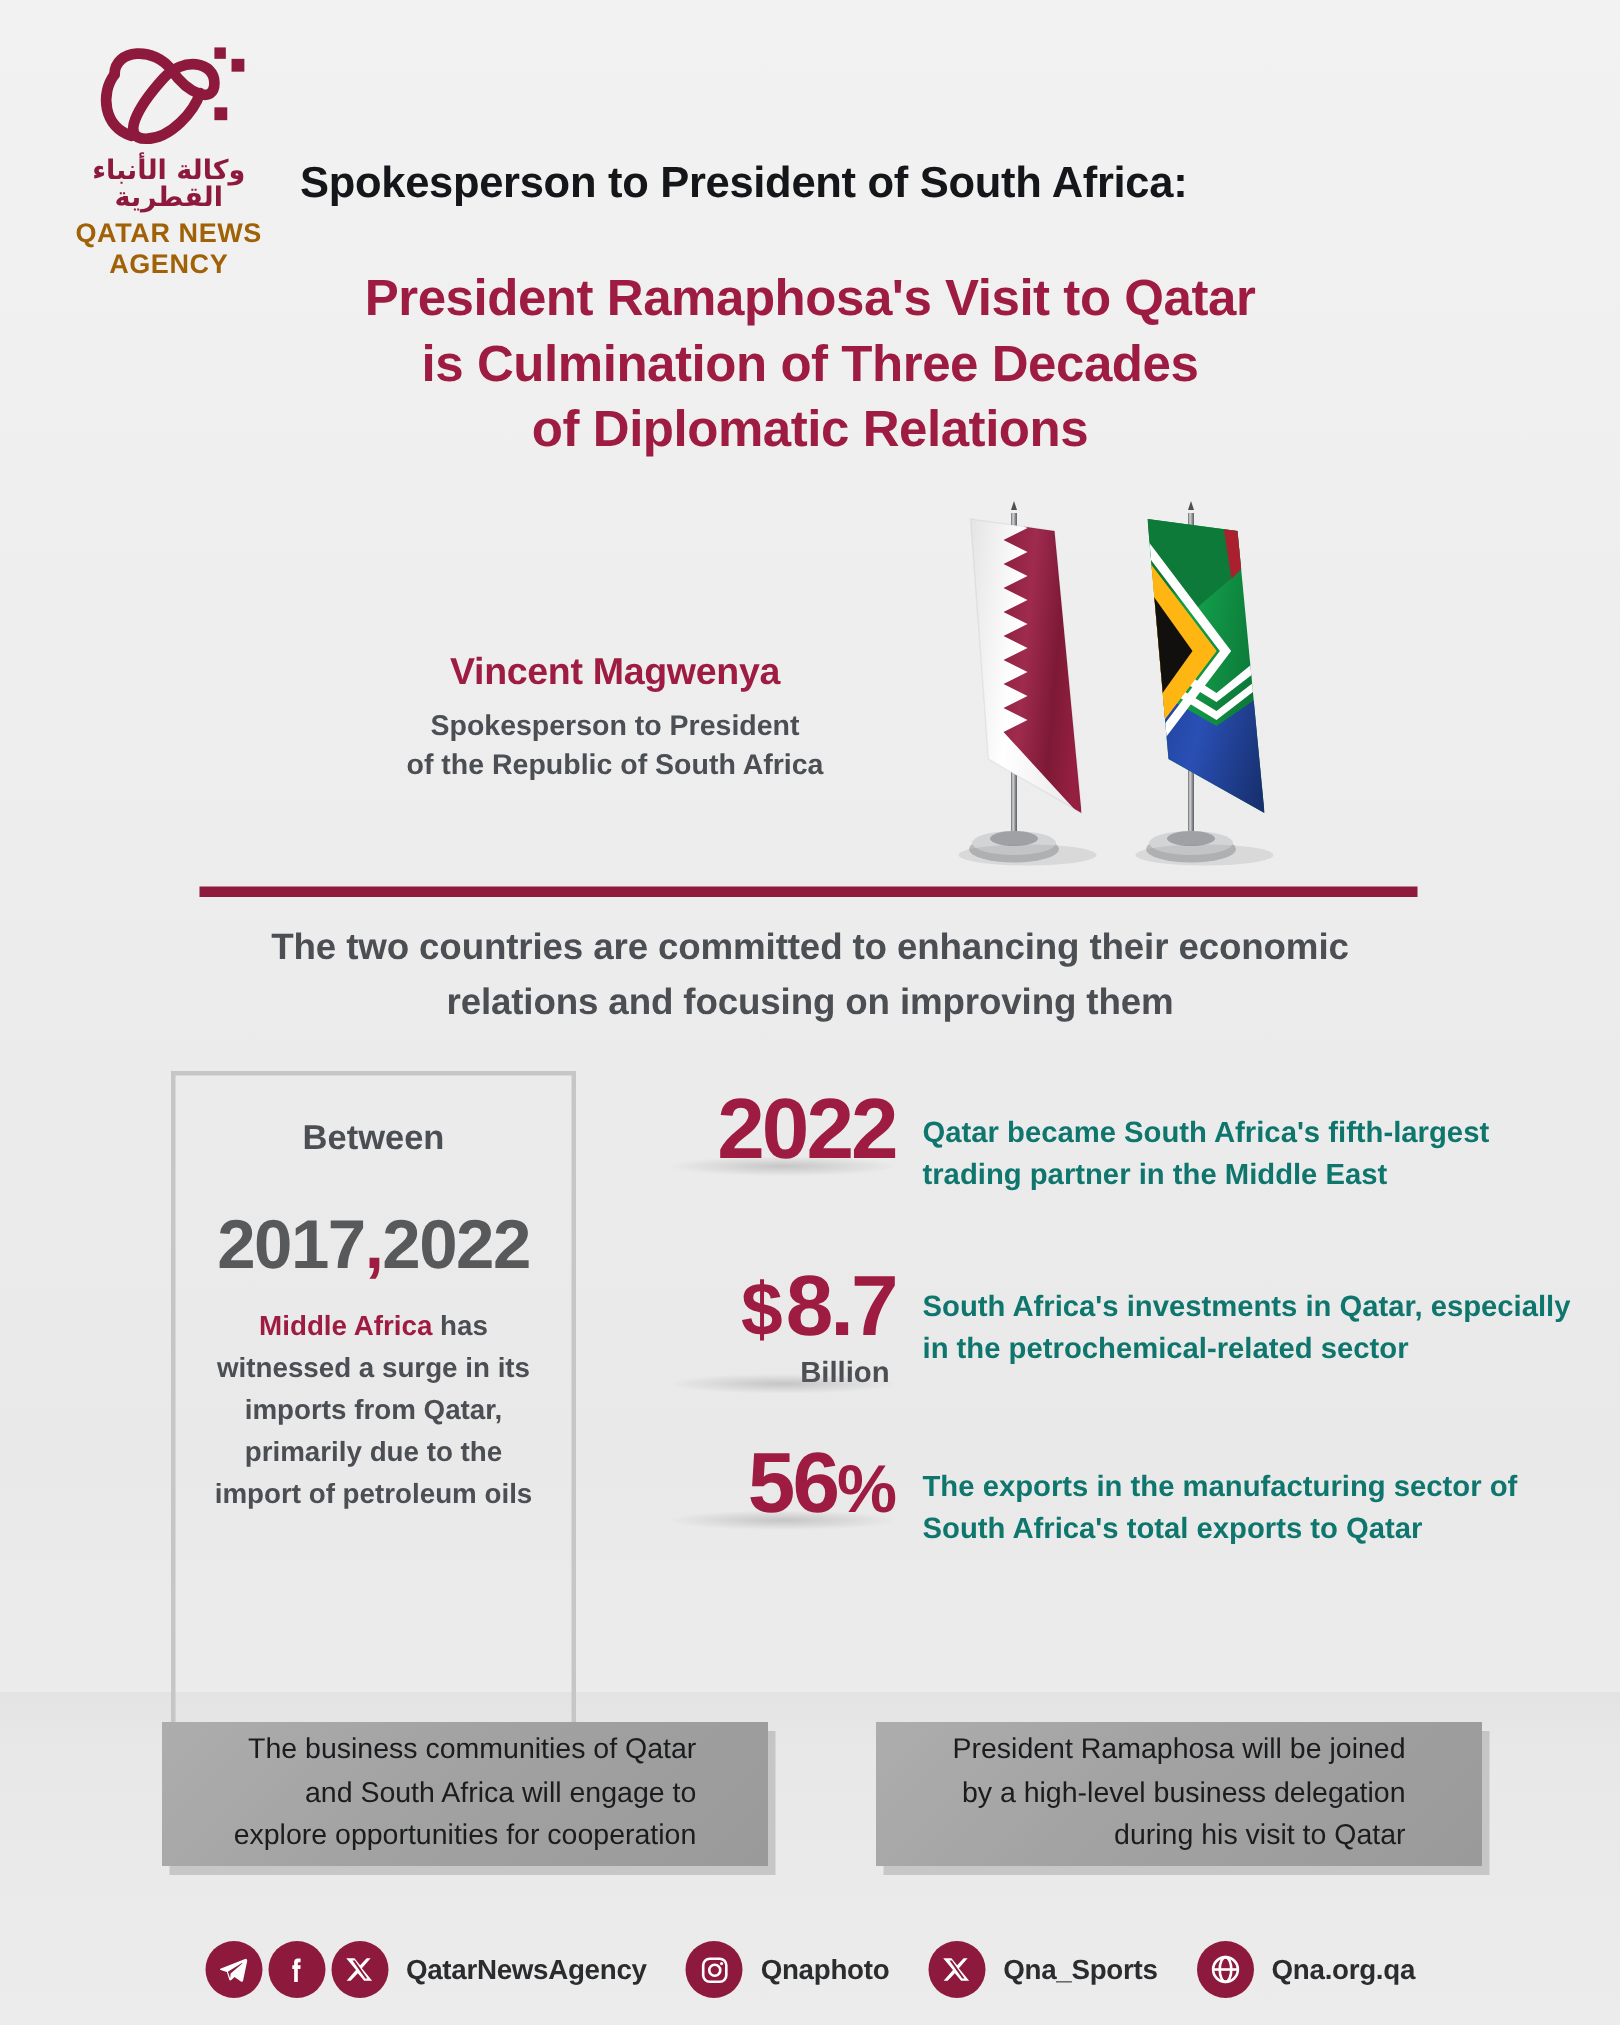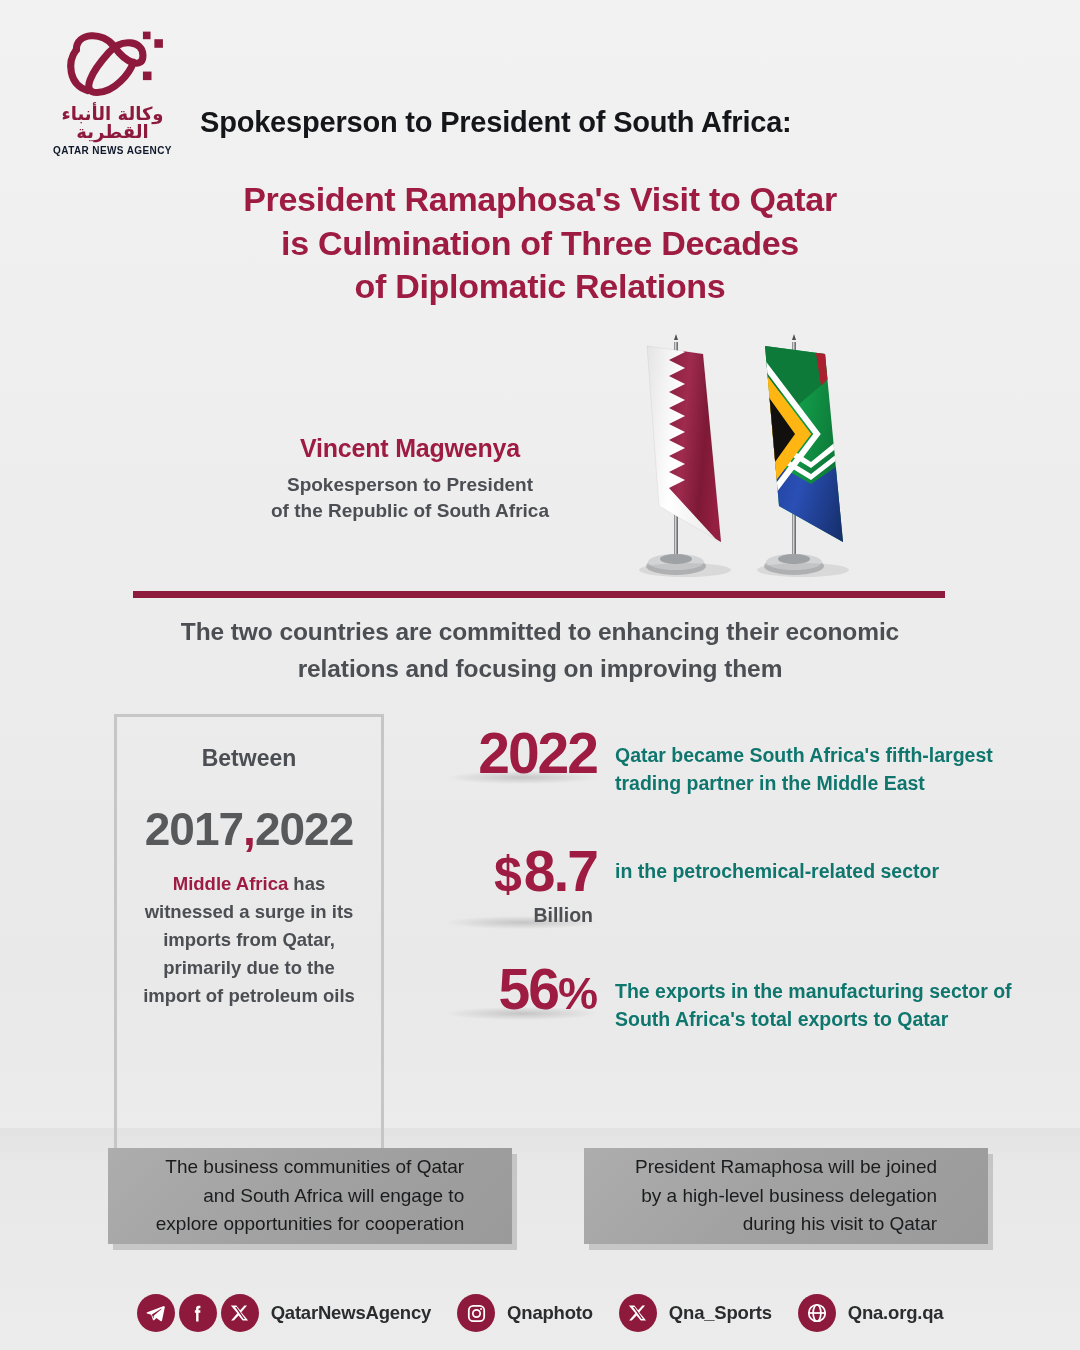--- a/index.html
+++ b/index.html
@@ -23,21 +23,21 @@
     position:absolute;left:0;right:0;top:1128px;height:222px;
     background:linear-gradient(180deg,#e3e3e3 0%,#e8e8e8 18%,#ececec 100%);
     pointer-events:none;
   }
   .stage{position:absolute;inset:0;}
 
   
   .logo{position:absolute;left:40px;top:24px;width:145px;text-align:center;}
   .logo-mark{width:115px;height:78px;margin:0 auto;display:block;}
   .logo-ar{font-family:"DejaVu Sans",sans-serif;color:#8d1a3c;font-size:18px;font-weight:700;line-height:1;margin-top:3px;letter-spacing:.5px;}
-  .logo-en{color:#0f172a;font-size:10px;font-weight:700;letter-spacing:.4px;margin-top:4px;}
+  .logo-en{color:#a16207;font-size:18px;font-weight:700;letter-spacing:.4px;margin-top:4px;}
 
   
   .kicker{
     position:absolute;left:200px;top:106px;width:740px;
     font-size:29px;font-weight:700;color:#15161a;letter-spacing:-.2px;
   }
   .headline{
     position:absolute;left:140px;top:178px;width:800px;text-align:center;
     font-size:34px;font-weight:800;color:#9e1b42;line-height:1.28;letter-spacing:-.3px;
   }
@@ -256,20 +256,21 @@
       </div>
     </div>
 
     <div class="stat s2">
       <div class="stat-num-wrap">
         <div class="stat-num dol"><span class="sym">$</span><span>8.7</span></div>
         <div class="stat-unit">Billion</div>
         <div class="stat-shadow"></div>
       </div>
       <div class="stat-text">
+        <div>South Africa's investments in Qatar, especially</div>
         <div>in the petrochemical-related sector</div>
       </div>
     </div>
 
     <div class="stat s3">
       <div class="stat-num-wrap">
         <div class="stat-num pct"><span>56</span><span class="sym">%</span></div>
         <div class="stat-shadow"></div>
       </div>
       <div class="stat-text">

